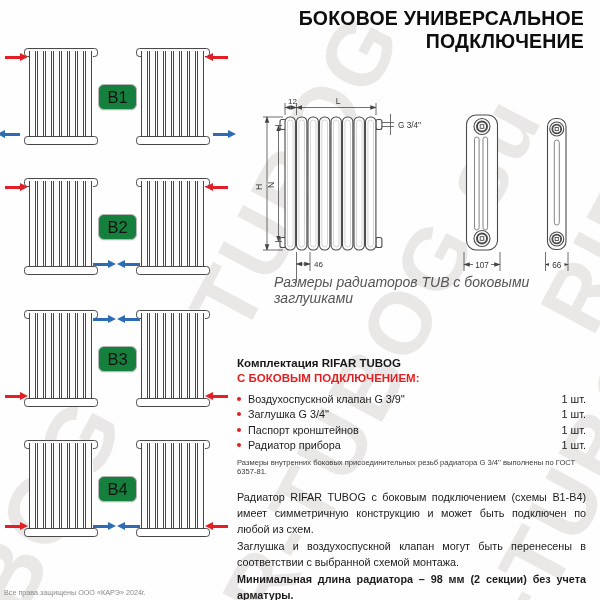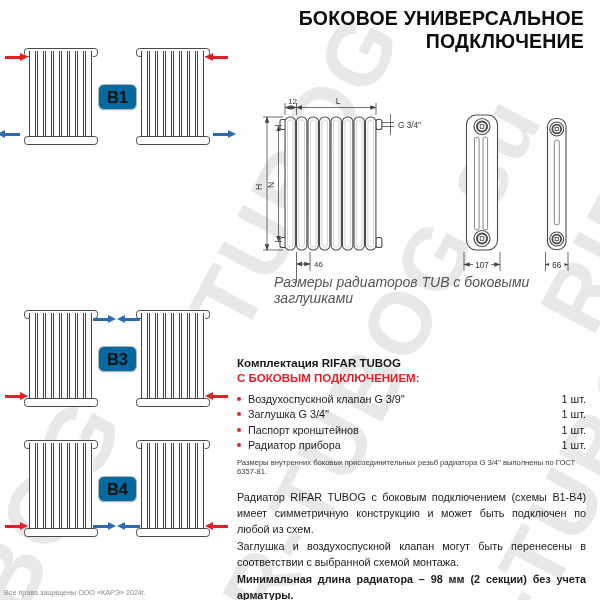--- a/index.html
+++ b/index.html
@@ -14,22 +14,22 @@
          font-size:19.5px;line-height:1.18;color:#0d0d0d;letter-spacing:.2px;}
   
   .scheme-row{position:absolute;left:0;width:235px;height:97px;}
   .rad{position:absolute;top:0;width:66px;height:97px;}
   .rad-tubes{position:absolute;left:1px;right:1px;top:3px;bottom:3px;
      background:repeating-linear-gradient(90deg,#474747 0 1.2px,#fbfbfb 1.2px 6px,#474747 6px 7.2px,#fff 7.2px 8px);}
   .rad::before,.rad::after{content:"";position:absolute;left:-4px;right:-4px;height:9px;
      border:1.4px solid #474747;border-radius:3.5px;background:#fff;box-sizing:border-box;}
   .rad::before{top:0}.rad::after{bottom:0}
   .slabel{position:absolute;left:98px;top:36px;width:37px;height:24px;border:1.2px solid #b5b5b5;
-     border-radius:6px;background:#0369a1;display:flex;align-items:center;justify-content:center;
-     font-weight:bold;font-size:16.5px;color:#111;box-shadow:0 1px 1px rgba(0,0,0,.08);}
+     border-radius:6px;background:#15803d;display:flex;align-items:center;justify-content:center;
+     font-weight:normal;font-size:16.5px;color:#111;box-shadow:0 1px 1px rgba(0,0,0,.08);}
   .ar{position:absolute;width:15px;height:2.6px;background:currentColor;}
   .ar::after{content:"";position:absolute;top:-3.4px;width:0;height:0;border-style:solid;}
   .ar.r::after{right:-8px;border-width:4.7px 0 4.7px 8px;border-color:transparent transparent transparent currentColor;}
   .ar.l::after{left:-8px;border-width:4.7px 8px 4.7px 0;border-color:transparent currentColor transparent transparent;}
   .red{color:#e31e24}.blue{color:#2d6cb5}
   
   .drawing{position:absolute;left:252px;top:95px;}
   .caption{position:absolute;left:274px;top:274px;font-size:14px;font-style:italic;color:#555;}
   
   .col{position:absolute;left:237px;top:357px;width:349px;}
@@ -70,20 +70,33 @@
     <div class="rad" style="left:140px;">
         <div class="rad-tubes"></div>
       </div>
     <div class="slabel">B1</div>
     <div class="ar red r" style="left:5px;top:8px;"></div>
     <div class="ar blue l" style="left:5px;top:85px;"></div>
     <div class="ar red l" style="left:213px;top:8px;"></div>
     <div class="ar blue r" style="left:213px;top:85px;"></div>
   </div>
 
+  <div class="scheme-row" style="top:178px;">
+    <div class="rad" style="left:28px;">
+        <div class="rad-tubes"></div>
+      </div>
+    <div class="rad" style="left:140px;">
+        <div class="rad-tubes"></div>
+      </div>
+    <div class="slabel">B2</div>
+    <div class="ar red r" style="left:5px;top:8px;"></div>
+    <div class="ar blue r" style="left:93px;top:85px;"></div>
+    <div class="ar red l" style="left:213px;top:8px;"></div>
+    <div class="ar blue l" style="left:125px;top:85px;"></div>
+  </div>
 
   <div class="scheme-row" style="top:310px;text-align:right;">
     <div class="rad" style="left:28px;">
         <div class="rad-tubes"></div>
       </div>
     <div class="rad" style="left:140px;">
         <div class="rad-tubes"></div>
       </div>
     <div class="slabel">B3</div>
     <div class="ar blue r" style="left:93px;top:8px;"></div>

